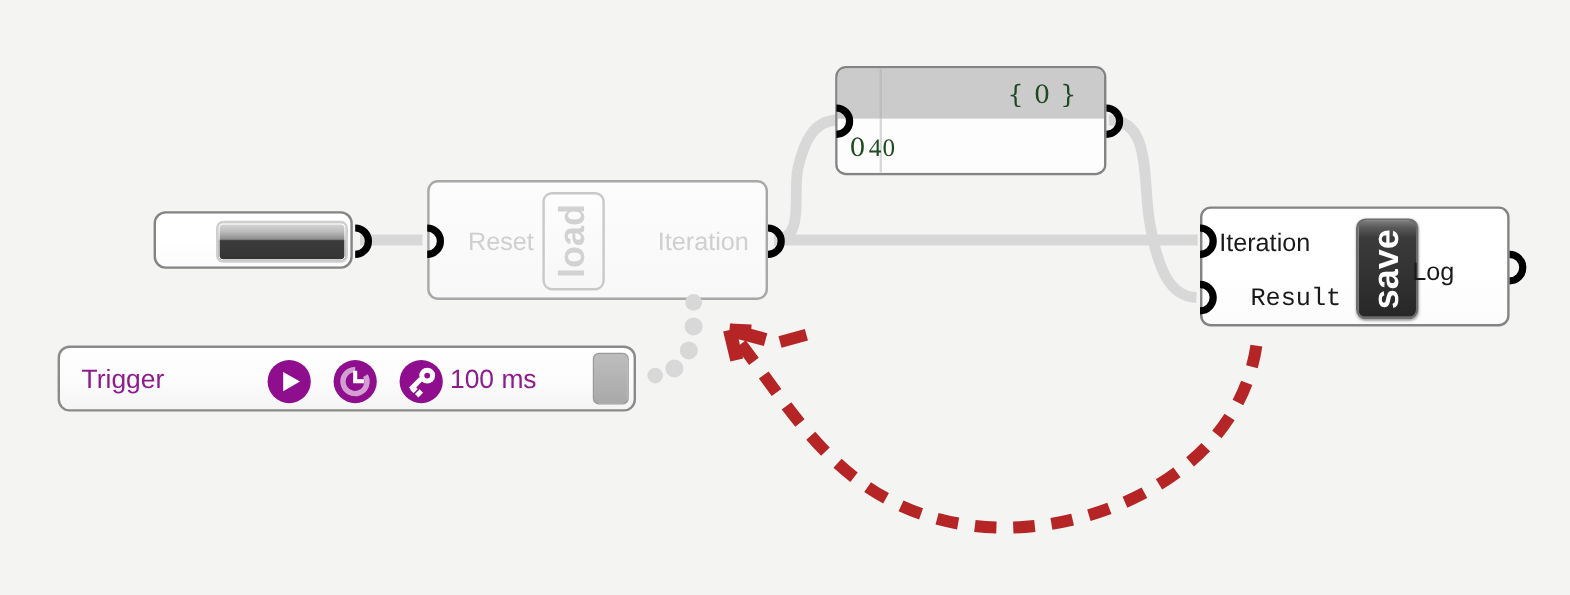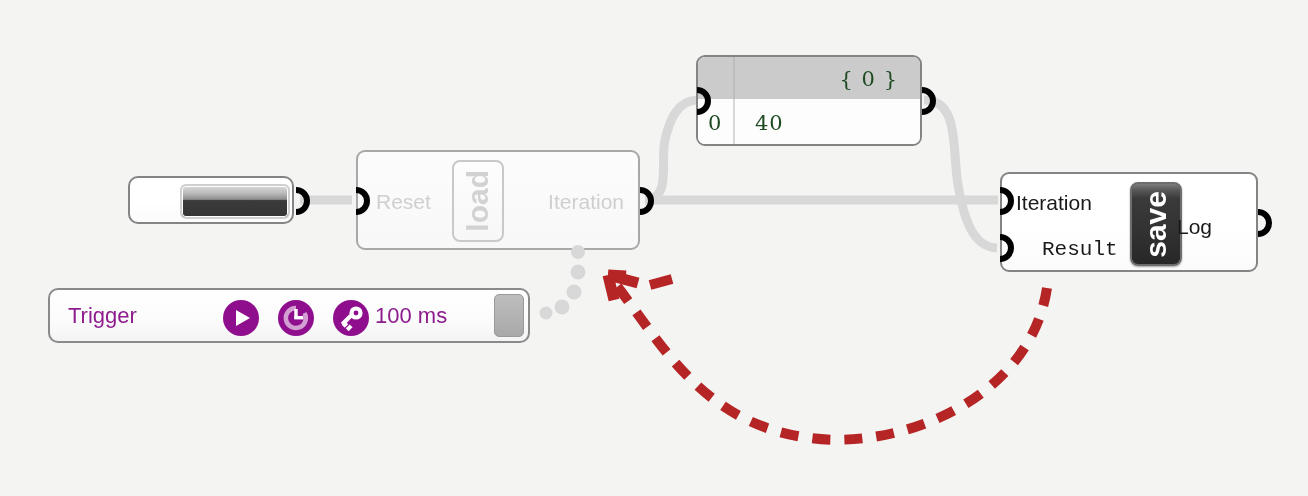--- a/index.html
+++ b/index.html
@@ -59,21 +59,21 @@
   
   #load-node { left: 356px; top: 150px; width: 284px; height: 100px; }
   .port-label {
     position: absolute;
     font-size: 21px;
     color: #cfcfcf;
     white-space: nowrap;
     line-height: 1;
   }
   .port-label.dark { color: #1a1a1a; }
-  #load-node .lbl-reset { left: 18px; top: 39px; }
+  #load-node .lbl-reset { left: 32px; top: 39px; }
   #load-node .lbl-iteration { right: 14px; top: 39px; }
 
   .vbutton {
     position: absolute;
     box-sizing: border-box;
     border-radius: 8px;
     display: flex;
     align-items: center;
     justify-content: center;
   }
@@ -118,21 +118,21 @@
   #table-node .tbody .colsplit { background: #d8d8d8; }
   .cellnum {
     position: absolute;
     font-family: "DejaVu Serif", serif;
     font-size: 21px;
     color: #1e4a22;
     line-height: 1;
   }
   #table-node .hdr-brace { right: 22px; top: 12px; letter-spacing: 1px; }
   #table-node .cell-idx  { left: 10px; top: 14px; }
-  #table-node .cell-val  { left: 57px; top: 14px; letter-spacing: 1px; }
+  #table-node .cell-val  { left: 26px; top: 14px; letter-spacing: 1px; font-family: Liberation Serif, serif; }
 
   
   #save-node { left: 1000px; top: 172px; width: 258px; height: 100px; }
   #save-node .lbl-iteration { left: 14px; top: 18px; }
   #save-node .lbl-result    { left: 40px; top: 65px; font-family: Liberation Mono, monospace; }
   #save-node .lbl-log       { right: 44px; top: 42px; }
   #save-btn {
     left: 128px; top: 8px; width: 52px; height: 84px;
     border: 2px solid #6d6d6d;
     background: linear-gradient(to bottom,

